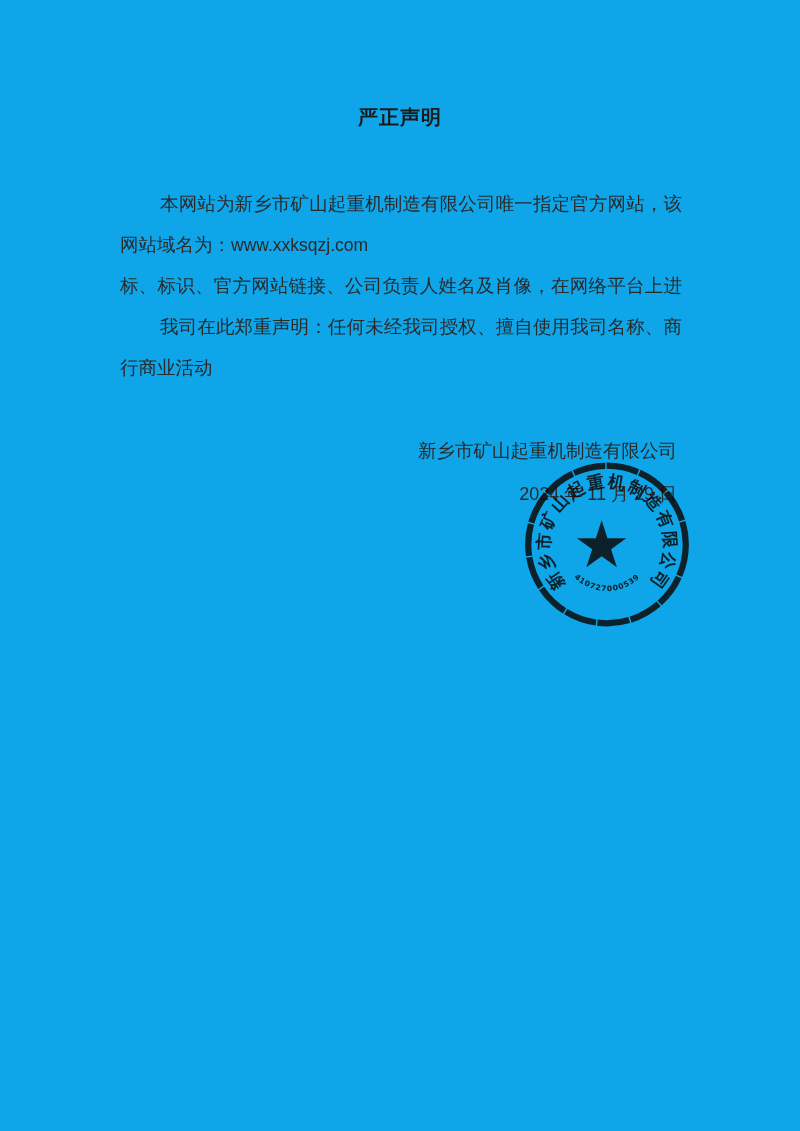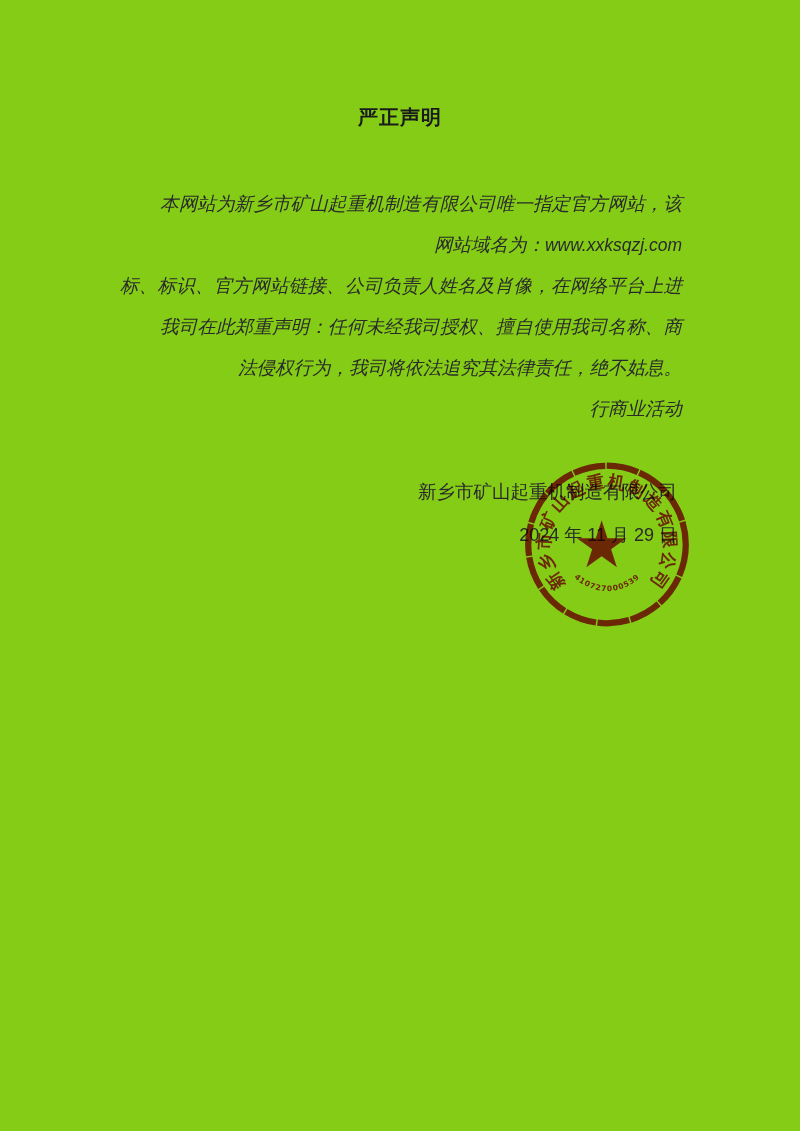--- a/index.html
+++ b/index.html
@@ -9,44 +9,43 @@
   body {
     width: 800px; height: 1131px;
     position: relative;
     overflow: hidden;
     font-family: "Liberation Serif", "DejaVu Serif", serif;
     color: #2a2a2a;
   }
   .page {
     position: relative;
     width: 800px; height: 1131px;
-    background: #84cc16;
+    background: #0ea5e9;
   }
   .doc-title {
     padding-top: 103px;
     text-align: center;
     font-size: 20px;
     line-height: 28px;
     font-weight: 700;
     letter-spacing: 1px;
     color: #1a1a1a;
   }
   .doc-body {
     margin: 53px 118px 0 120px;
     font-size: 18.5px;
     line-height: 41px;
   }
   .line {
     text-align: justify;
     text-align-last: justify;
     text-justify: inter-character;
-    font-style: italic;
   }
   .line.natural {
-    text-align: right;
+    text-align: left;
     text-align-last: auto;
   }
   .indent { text-indent: 40px; }
   .domain-text {
     font-family: "Liberation Sans", "DejaVu Sans", sans-serif;
     font-size: 17.5px;
   }
   .signature {
     margin: 42px 123px 0 0;
     text-align: right;
@@ -88,21 +87,20 @@
   <div class="doc-title">严正声明</div>
 
   <div class="doc-body">
     <div class="line indent">本网站为新乡市矿山起重机制造有限公司唯一指定官方网站，该</div>
     <div class="line natural">
       <span>网站域名为：</span><span class="domain-text">www.xxksqzj.com</span>
     </div>
 
     <div class="line">标、标识、官方网站链接、公司负责人姓名及肖像，在网络平台上进</div>
     <div class="line indent">我司在此郑重声明：任何未经我司授权、擅自使用我司名称、商</div>
-    <div class="line natural">法侵权行为，我司将依法追究其法律责任，绝不姑息。</div>
 
     <div class="line natural">行商业活动</div>
   </div>
 
   <div class="signature">
     <div class="sig-company">新乡市矿山起重机制造有限公司</div>
     <div class="sig-date">2024 年 11 月 29 日</div>
   </div>
 
   <div class="seal">

